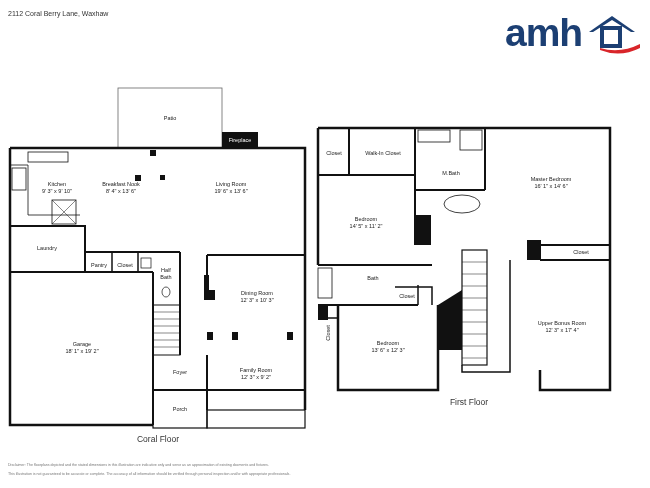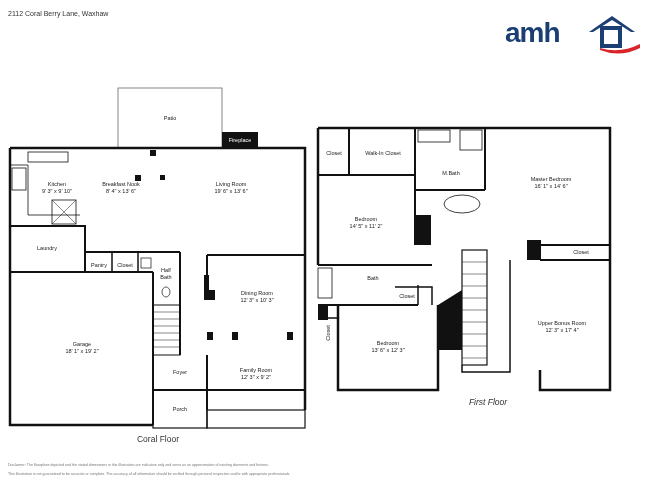--- a/index.html
+++ b/index.html
@@ -1,21 +1,21 @@
 <!DOCTYPE html>
 <html><head>
 <meta charset="utf-8">
 <style>
   html, body { margin:0; padding:0; background:#ffffff; }
   body { width:650px; height:488px; position:relative; overflow:hidden;
          font-family:"Liberation Sans", sans-serif; color:#222; }
   .abs { position:absolute; }
   .address { left:8px; top:10px; font-size:7px; color:#333; }
   .logo { left:505px; top:10px; width:135px; height:42px; }
-  .logo-text { position:absolute; left:0; top:6px; font-size:28px; font-weight:bold;
+  .logo-text { position:absolute; left:0; top:6px; font-size:39px; font-weight:bold;
                letter-spacing:-1px; line-height:34px; }
   svg.plan { position:absolute; left:0; top:0; }
   .lbl { position:absolute; font-size:5.5px; text-align:center; line-height:7px; color:#222;
          transform:translate(-50%,-50%); white-space:nowrap; }
   .lbl .n { font-weight:normal; }
   .floor-label { position:absolute; font-size:8.5px; color:#333; transform:translateX(-50%); }
   .disclaimer { position:absolute; left:8px; font-size:3.6px; color:#777; white-space:nowrap; }
   .fp-box { position:absolute; background:#111; color:#fff; font-size:5.5px; text-align:center;
             line-height:13px; }
 </style>
@@ -219,16 +219,16 @@
 <div class="lbl" style="left:388px;top:347px;">
   <div>Bedroom</div>
   <div class="n">13' 6" x 12' 3"</div>
 </div>
 <div class="lbl" style="left:562px;top:327px;">
   <div>Upper Bonus Room</div>
   <div class="n">12' 3" x 17' 4"</div>
 </div>
 
 <div class="floor-label" style="left:158px;top:434px;">Coral Floor</div>
-<div class="floor-label" style="left:488px;top:397px;font-style:italic;">First Floor</div>
+<div class="floor-label" style="left:469px;top:397px;">First Floor</div>
 
 <div class="disclaimer" style="top:463px;">Disclaimer: The floorplans depicted and the stated dimensions in this illustration are indicative only and serve as an approximation of existing docments and fixtures.</div>
 <div class="disclaimer" style="top:472px;">This illustration is not guaranteed to be accurate or complete. The accuracy of all information should be verified through personal inspection and/or with appropriate professionals.</div>
 
 </body></html>

